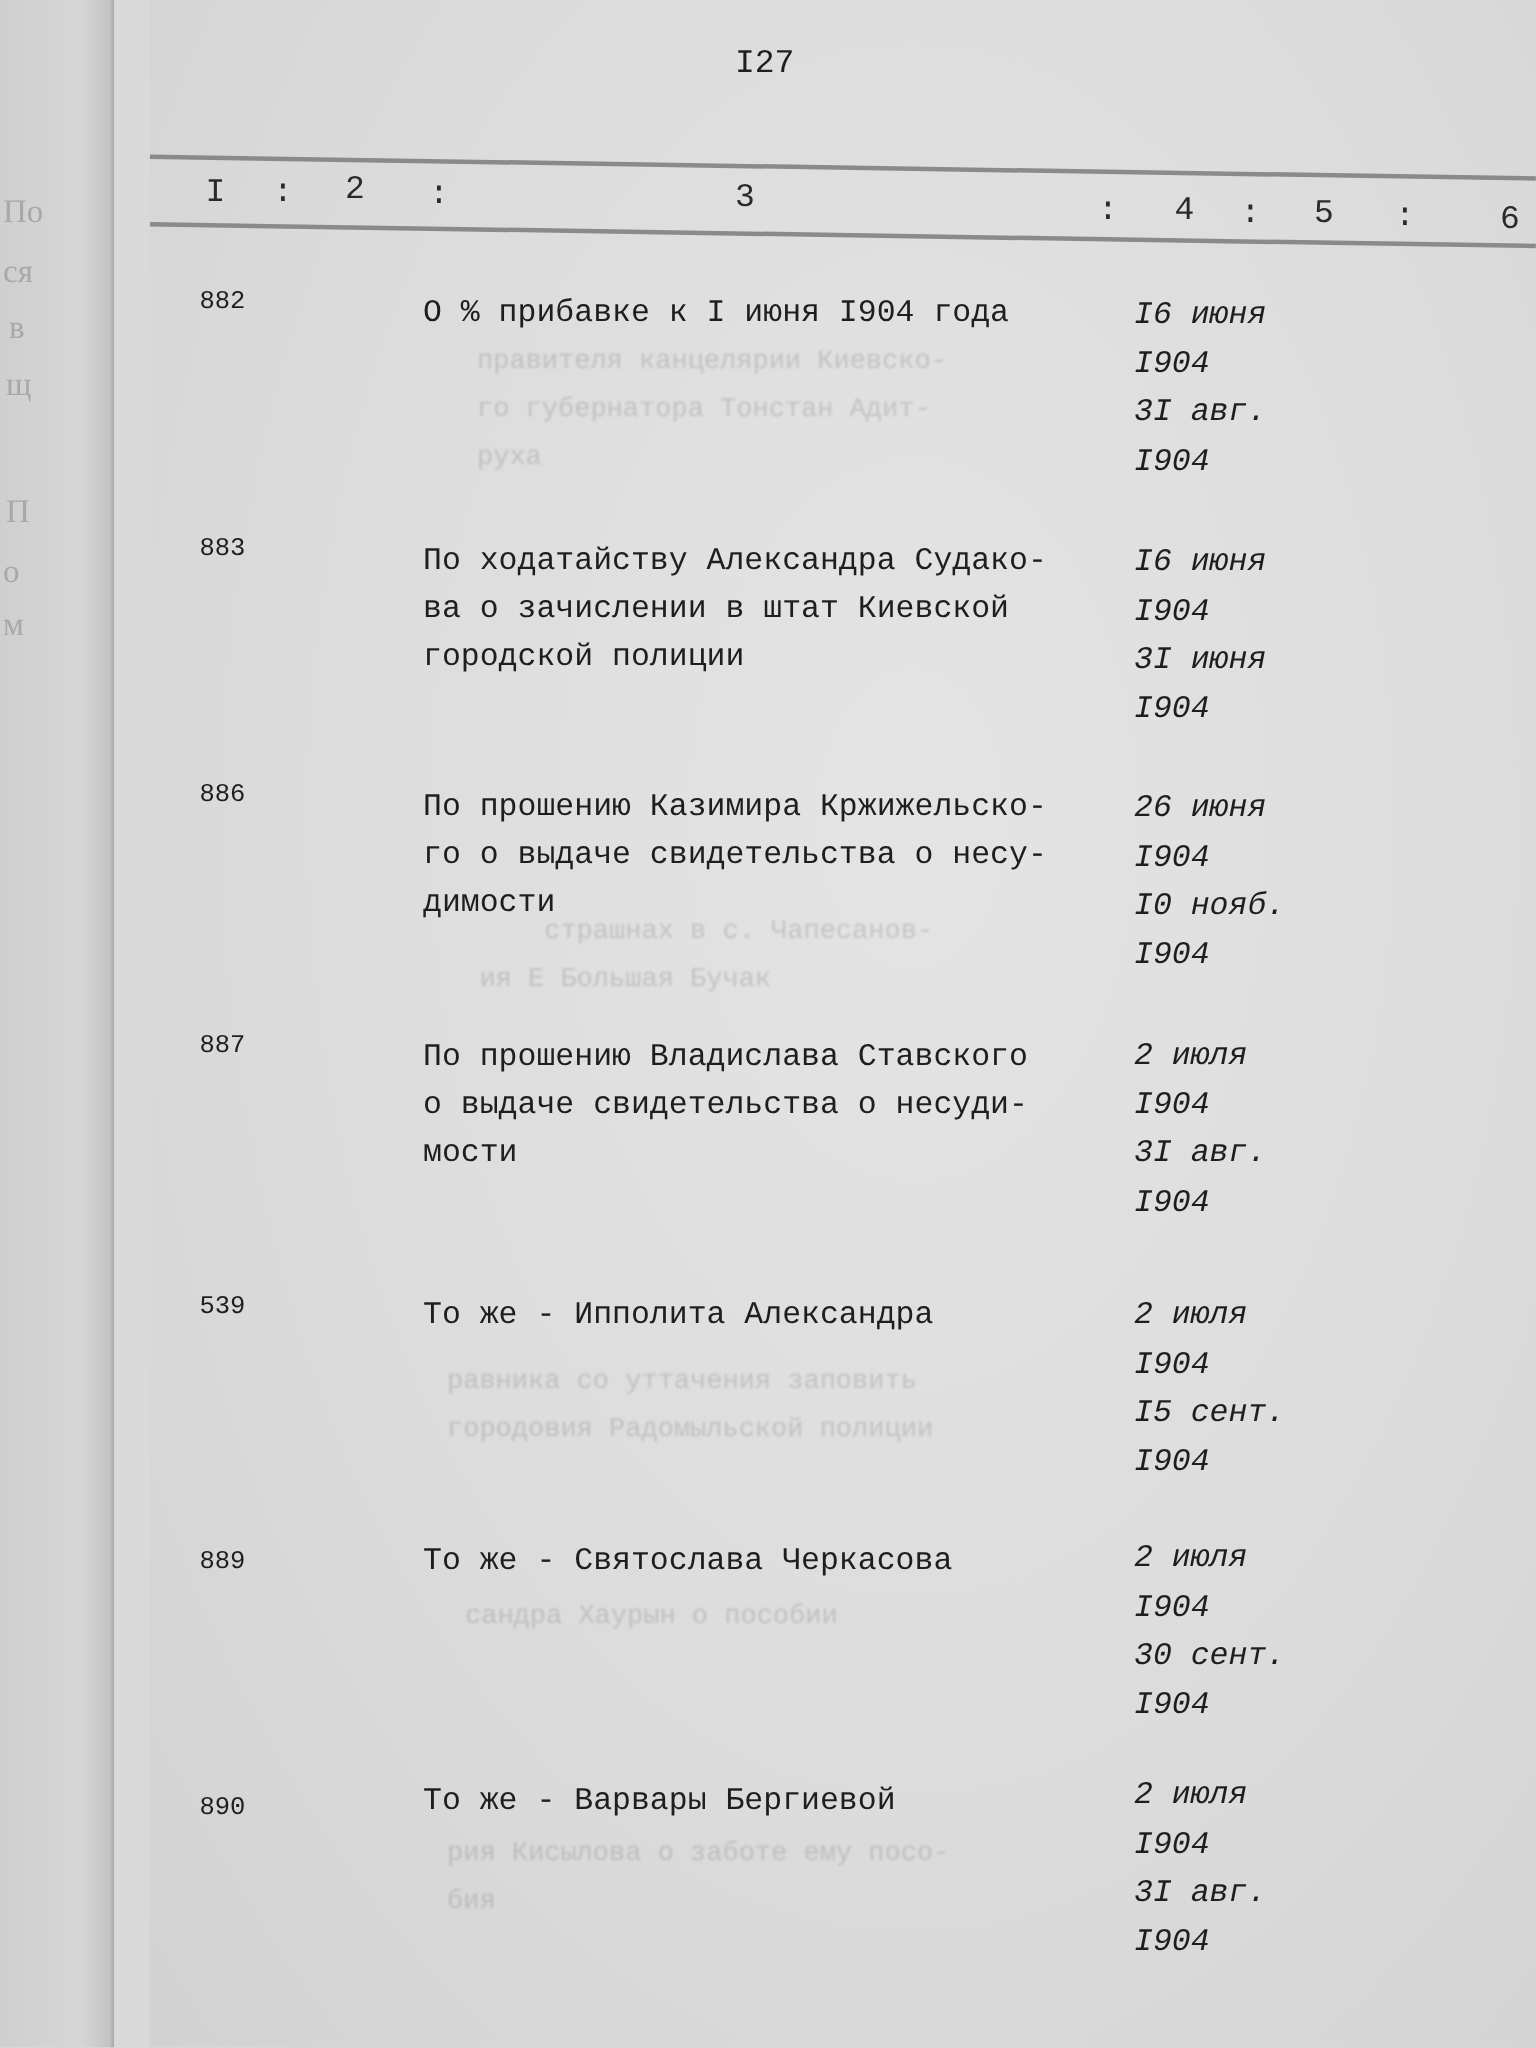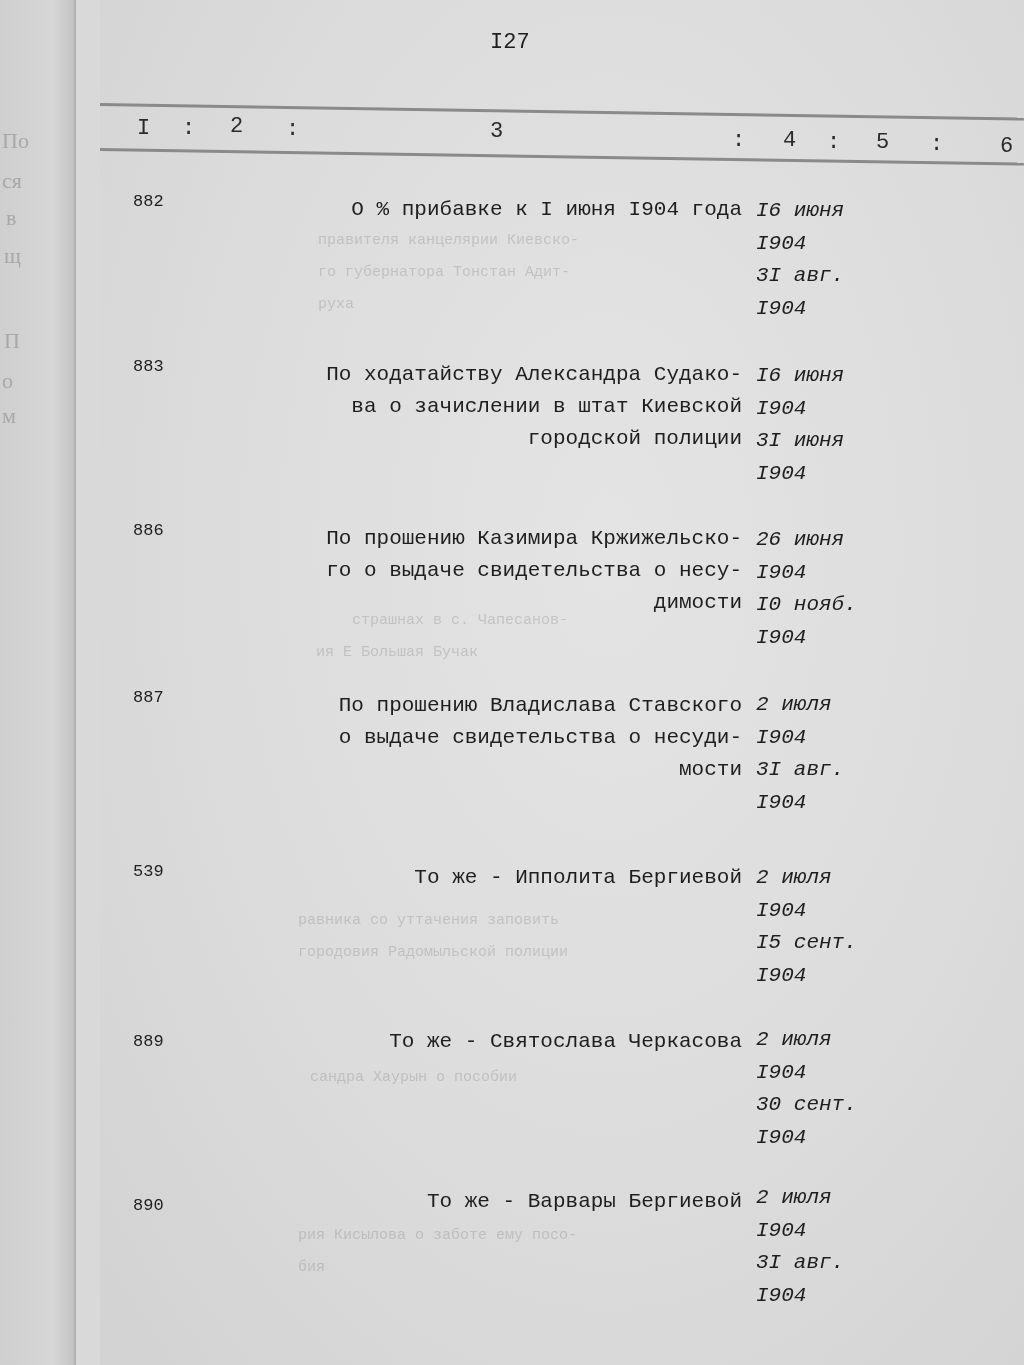--- a/index.html
+++ b/index.html
@@ -63,34 +63,33 @@
       left: 133px;
       font-size: 17px;
     }
     .entry-title {
       position: absolute;
       left: 282px;
       width: 460px;
       font-size: 21px;
       line-height: 32px;
       white-space: pre;
-      text-align: right;
     }
     .entry-dates {
       position: absolute;
       left: 756px;
       font-size: 21px;
       line-height: 32.5px;
       white-space: pre;
       font-style: italic;
     }
     .ghost {
       position: absolute;
       color: rgba(120,120,120,0.28);
-      font-size: 15px;
+      font-size: 18px;
       line-height: 32px;
       white-space: pre;
       filter: blur(0.6px);
     }
   </style>
 </head>
 <body>
 
 <div class="left-page">
   <span class="bleed-letter" style="left:2px;top:128px">По</span>
@@ -171,21 +170,21 @@
 о выдаче свидетельства о несуди-
 мости</span>
   <span class="entry-dates" style="top:1px">2 июля
 I904
 3I авг.
 I904</span>
 </div>
 
 <div class="entry" style="top:862px">
   <span class="entry-num" style="top:0px">539</span>
-  <span class="entry-title" style="top:0px">То же - Ипполита Бергиевой</span>
+  <span class="entry-title" style="top:0px">То же - Ипполита Александра</span>
   <span class="entry-dates" style="top:0px">2 июля
 I904
 I5 сент.
 I904</span>
 </div>
 
 <div class="entry" style="top:1022px">
   <span class="entry-num" style="top:10px">889</span>
   <span class="entry-title" style="top:4px">То же - Святослава Черкасова</span>
   <span class="entry-dates" style="top:2px">2 июля

